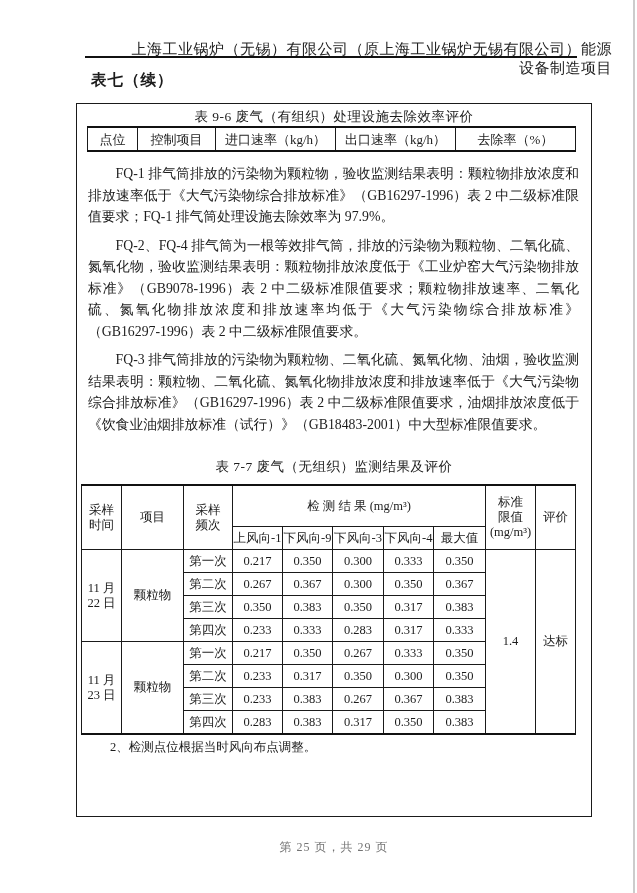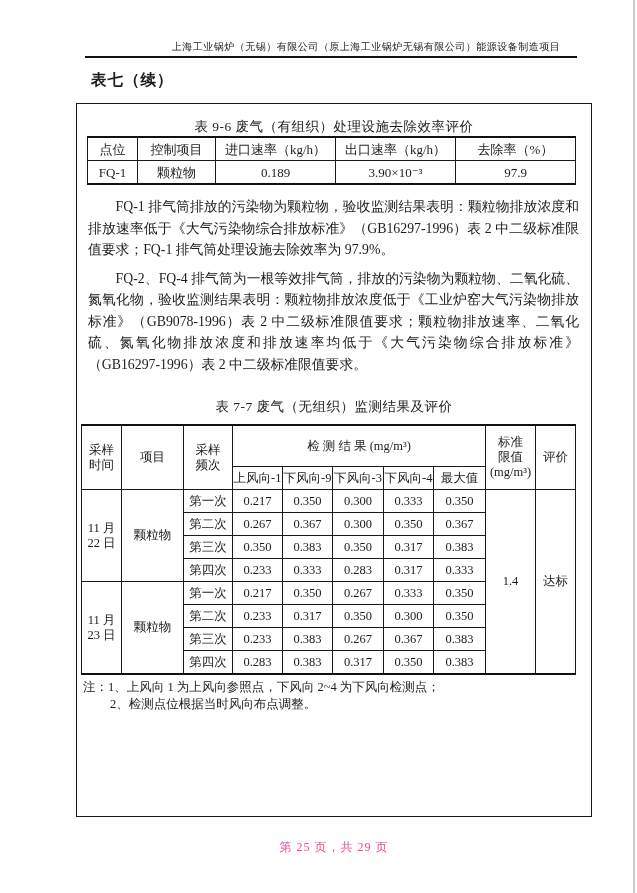--- a/index.html
+++ b/index.html
@@ -7,35 +7,35 @@
     width:637px;height:893px;position:relative;overflow:hidden;
     background:#ffffff;color:#1c1c1c;
     font-family:"Liberation Serif","DejaVu Serif",serif;
   }
   .page-edge-right{
     position:absolute;right:2px;top:0;width:2px;height:893px;
     background:#cccccc;
   }
   .doc-header{
     position:absolute;left:120px;top:40px;width:492px;
-    text-align:center;font-size:10px;letter-spacing:.5px;color:#222;
+    text-align:right;font-size:15px;letter-spacing:.5px;color:#222;
   }
   .header-rule{
     position:absolute;left:85px;top:56px;width:492px;height:2px;background:#111;
   }
   .section-title{
     position:absolute;left:91px;top:70px;
     font-size:15.5px;font-weight:bold;letter-spacing:1px;
   }
   .content-box{
     position:absolute;left:76px;top:103px;width:516px;height:714px;
     border:1.5px solid #1a1a1a;box-sizing:border-box;
   }
   .t-title{ text-align:center;font-size:13.5px;letter-spacing:.5px; }
-  .t1-title{ margin-top:14px; }
+  .t1-title{ margin-top:4px; }
   table{ border-collapse:collapse;table-layout:fixed; }
   td,th{
     border:1px solid #1a1a1a;text-align:center;vertical-align:middle;
     font-weight:normal;padding:0;font-size:13px;line-height:15px;
     overflow:hidden;
   }
   table.t1{ margin-left:10px;border-top:2.5px solid #111;border-bottom:2.5px solid #111;border-radius:23px; }
   table.t1 td,table.t1 th{ height:22px; }
   .t1-note{ margin:4px 0 0 12px;font-size:12.5px; }
   .paras{ margin:11px 12px 0 11px; }
@@ -47,21 +47,21 @@
   table.t2{ margin-left:4px;margin-top:8px;border-top:2.5px solid #111;border-bottom:2.5px solid #111; }
   table.t2 td,table.t2 th{ font-size:12.5px; }
   table.t2 tr.hdr1 th{ height:40px; }
   table.t2 tr.hdr2 th{ height:22px; }
   table.t2 td{ height:22px; }
   .two-line span{ display:block; }
   .t2-notes{ margin:4px 0 0 6px;font-size:12.5px;line-height:16.5px; }
   .t2-notes .note2{ padding-left:27px; }
   .doc-footer{
     position:absolute;left:76px;top:839px;width:516px;
-    text-align:center;font-size:12px;letter-spacing:1px;color:#ec4899;
+    text-align:center;font-size:12px;letter-spacing:1px;color:#737373;
   }
 </style>
 </head>
 <body>
 
 <div class="page-edge-right"></div>
 
 <div class="doc-header">上海工业锅炉（无锡）有限公司（原上海工业锅炉无锡有限公司）能源设备制造项目</div>
 <div class="header-rule"></div>
 
@@ -79,33 +79,27 @@
         <col style="width:120px">
     </colgroup>
     <tbody>
         <tr>
       <th>点位</th>
       <th>控制项目</th>
       <th>进口速率（kg/h）</th>
       <th>出口速率（kg/h）</th>
       <th>去除率（%）</th>
     </tr>
-    <tr>
-      <td>FQ-1</td>
-      <td>颗粒物</td>
-      <td>0.189</td>
-      <td>3.90×10⁻³</td>
-      <td>97.9</td>
-    </tr>
   </tbody>
     </table>
 
   <div class="paras">
     <p>FQ-1 排气筒排放的污染物为颗粒物，验收监测结果表明：颗粒物排放浓度和排放速率低于《大气污染物综合排放标准》（GB16297-1996）表 2 中二级标准限值要求；FQ-1 排气筒处理设施去除效率为 97.9%。</p>
     <p>FQ-2、FQ-4 排气筒为一根等效排气筒，排放的污染物为颗粒物、二氧化硫、氮氧化物，验收监测结果表明：颗粒物排放浓度低于《工业炉窑大气污染物排放标准》（GB9078-1996）表 2 中二级标准限值要求；颗粒物排放速率、二氧化硫、氮氧化物排放浓度和排放速率均低于《大气污染物综合排放标准》（GB16297-1996）表 2 中二级标准限值要求。</p>
+    <p>FQ-3 排气筒排放的污染物为颗粒物、二氧化硫、氮氧化物、油烟，验收监测结果表明：颗粒物、二氧化硫、氮氧化物排放浓度和排放速率低于《大气污染物综合排放标准》（GB16297-1996）表 2 中二级标准限值要求，油烟排放浓度低于《饮食业油烟排放标准（试行）》（GB18483-2001）中大型标准限值要求。</p>
   </div>
 
   <div class="t-title t2-title">表 7-7 废气（无组织）监测结果及评价</div>
   <table class="t2">
     <colgroup>
       <col style="width:40px">
         <col style="width:62px">
         <col style="width:49px">
       <col style="width:50px">
         <col style="width:50px">
@@ -216,19 +210,18 @@
       <td>0.283</td>
       <td>0.383</td>
       <td>0.317</td>
       <td>0.350</td>
       <td>0.383</td>
     </tr>
   </tbody>
     </table>
 
   <div class="t2-notes">
-    <div class="note1">注：1、上风向 1 为上风向参照点，下风向 2~4 为下风向检测点；</div>
     <div class="note2">2、检测点位根据当时风向布点调整。</div>
   </div>
 
 </div>
 
 <div class="doc-footer">第 25 页，共 29 页</div>
 
 </body></html>

